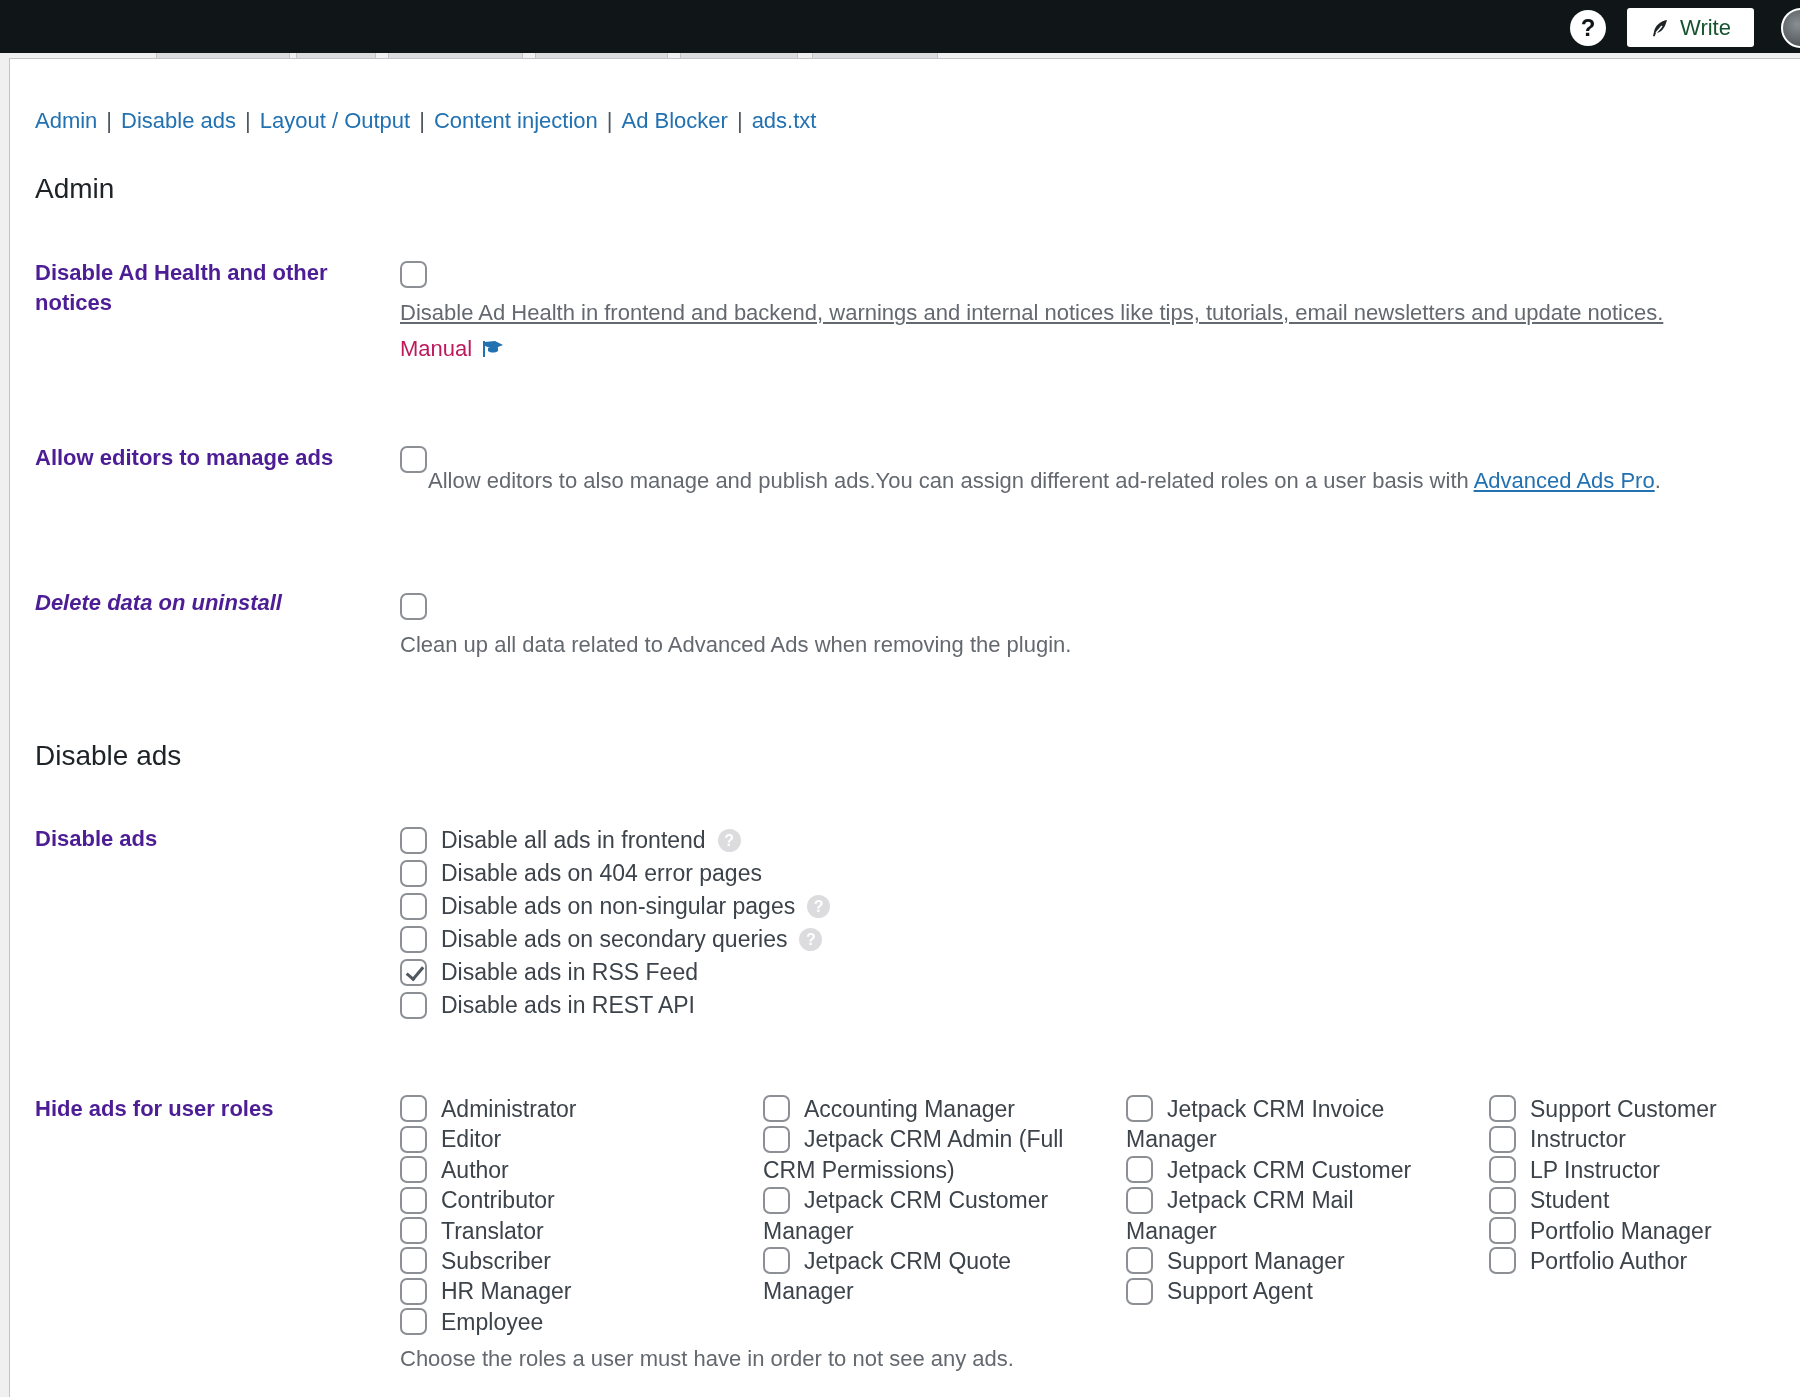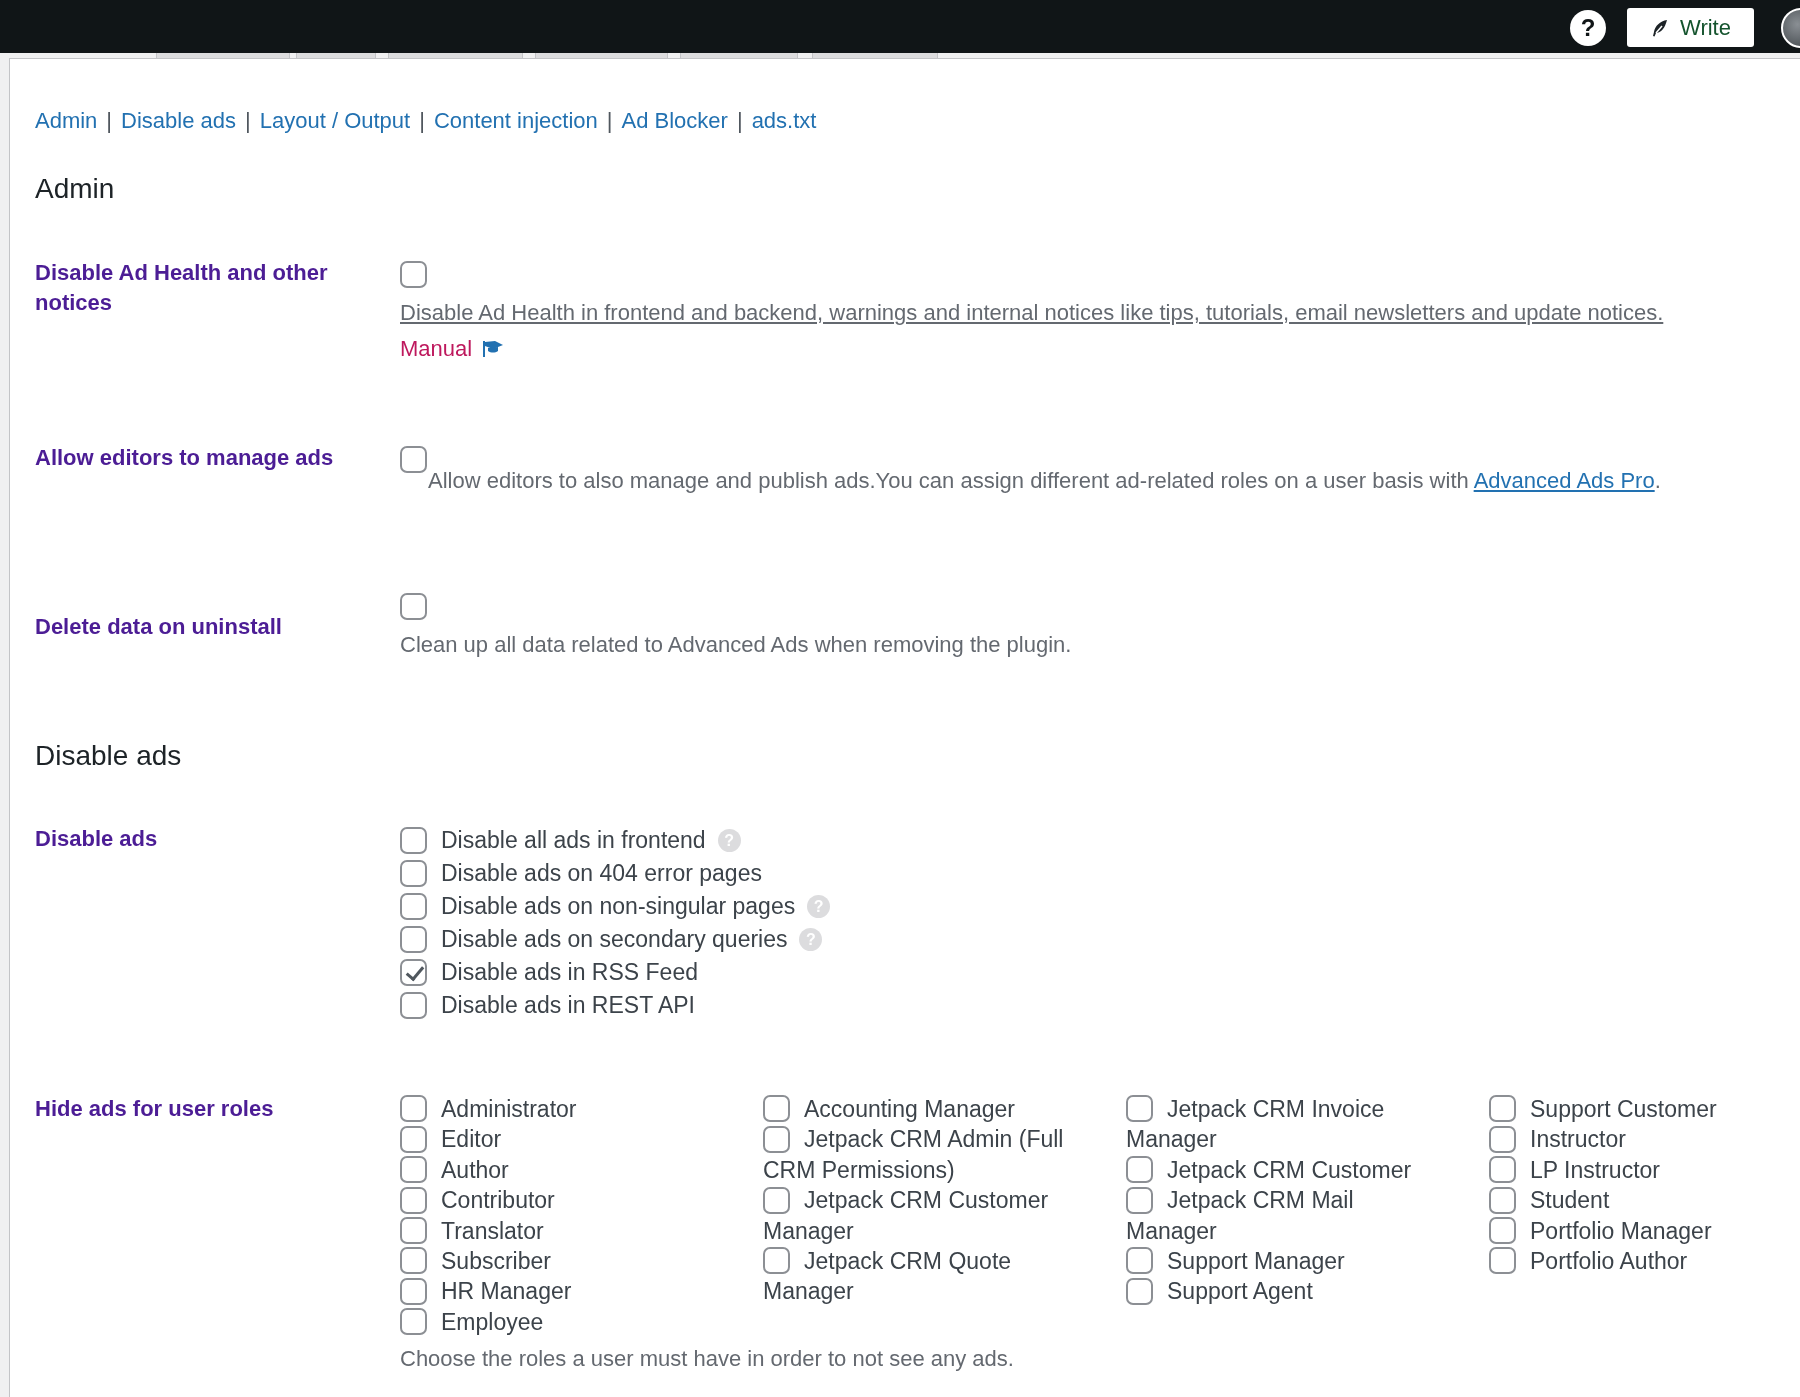--- a/index.html
+++ b/index.html
@@ -85,21 +85,21 @@
       <path d="M2 2v16" stroke="#2271b1" stroke-width="2"></path>
       <path d="M3 3l10 -1 8 4-10 4-8-3z" fill="#2271b1"></path>
       <path d="M6 9v3c3 2 7 2 10 0V8" fill="#2271b1"></path>
     </svg>
 </a>
 
 <div class="row-label" style="top:443px;">Allow editors to manage ads</div>
 <span class="cb abs" style="left:400px;top:446px;"></span>
 <div class="desc abs" style="left:400px;top:468px;margin-left:28px;"><span>Allow editors to also manage and publish ads.You can assign different ad-related roles on a user basis with </span><a href="#">Advanced Ads Pro</a><span>.</span></div>
 
-<div class="row-label" style="top:612px;">Delete data on uninstall</div>
+<div class="row-label" style="top:588px;font-style:italic;">Delete data on uninstall</div>
 <span class="cb abs" style="left:400px;top:593px;"></span>
 <div class="desc abs" style="left:400px;top:632px;">Clean up all data related to Advanced Ads when removing the plugin.</div>
 
 <h2 class="section" style="top:740px;">Disable ads</h2>
 <div class="row-label" style="top:824px;">Disable ads</div>
 
 <div class="opt-list">
   <div class="opt">
       <span class="cb"></span>
       <span>Disable all ads in frontend</span>

